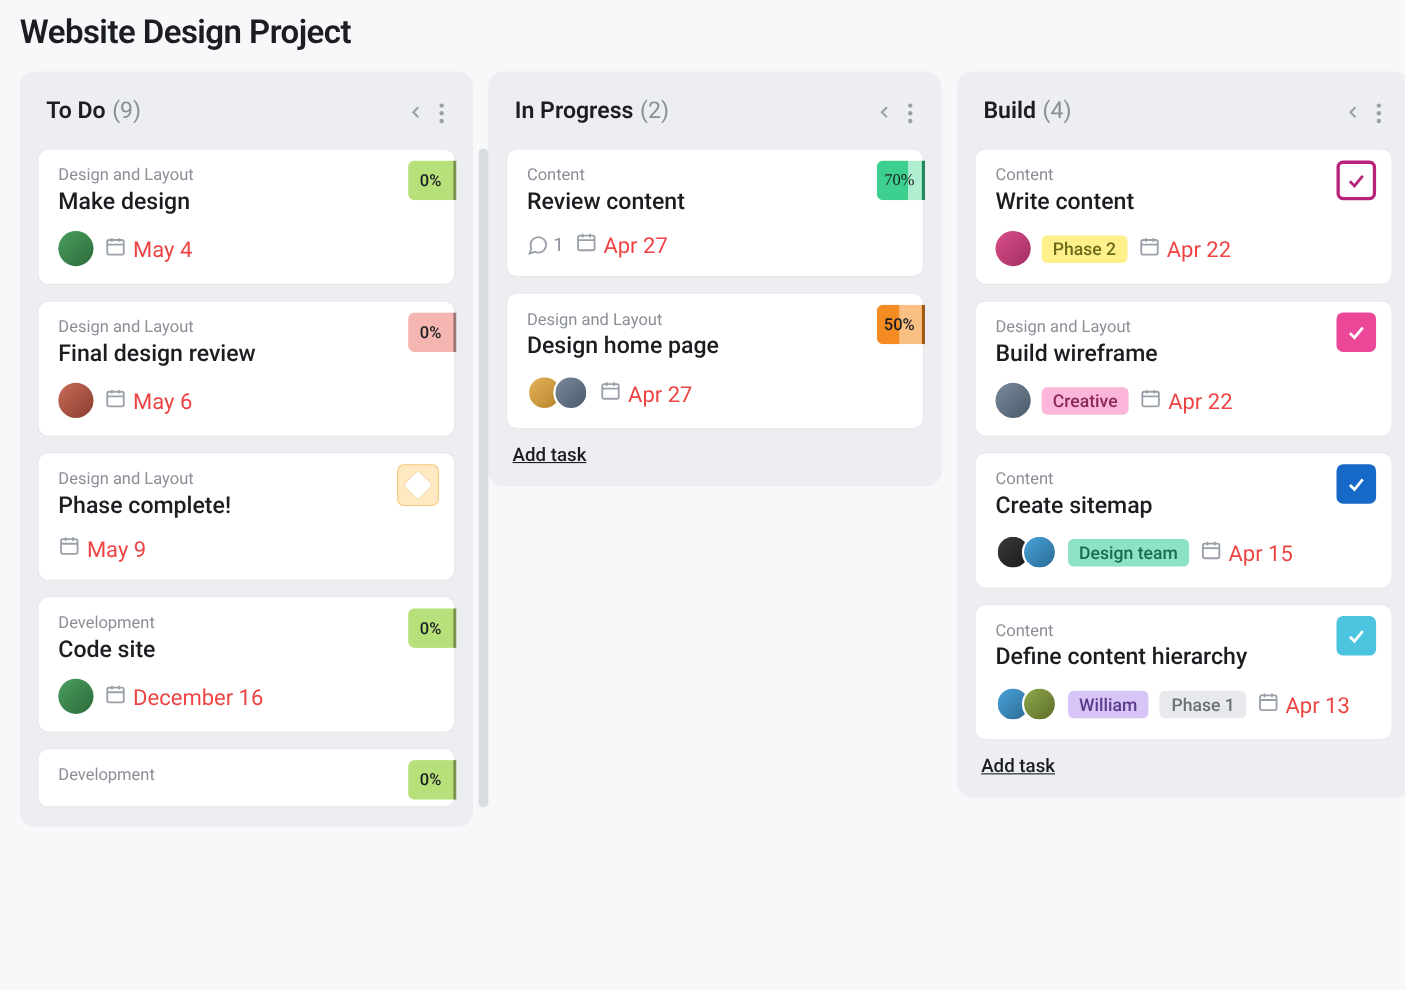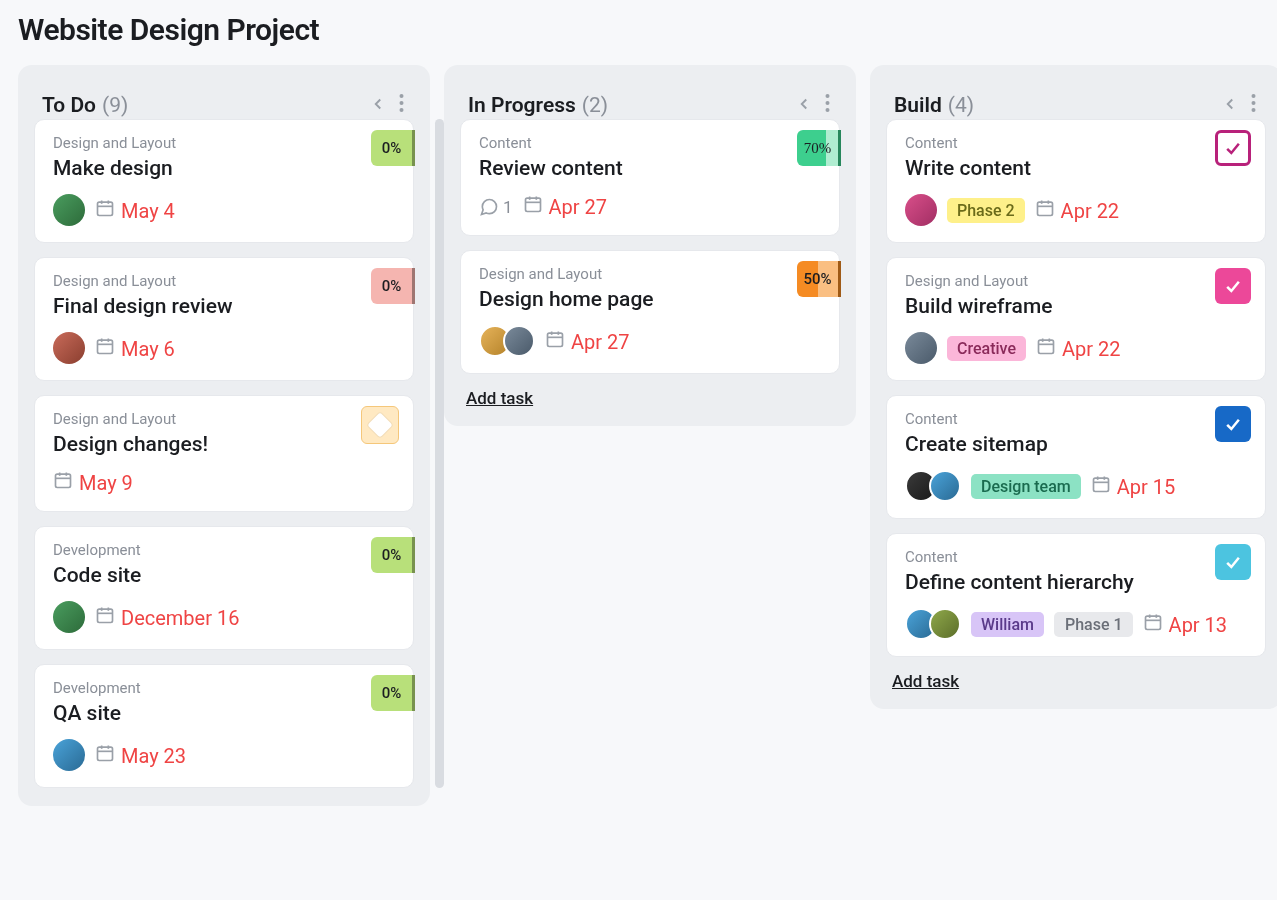--- a/index.html
+++ b/index.html
@@ -1,20 +1,20 @@
 <!DOCTYPE html>
 <html><head>
   <meta charset="utf-8">
   <style>
     * { box-sizing: border-box; margin: 0; padding: 0; }
     body { font-family: -apple-system, BlinkMacSystemFont, "Segoe UI", Roboto, sans-serif; background: #f7f8fa; padding: 12px 18px; color: #1b1d21; }
     .page-title { font-size: 30px; font-weight: 600; margin-bottom: 18px; letter-spacing: -0.5px; }
     .board { display: flex; gap: 14px; align-items: flex-start; }
     .column { background: #eceef1; border-radius: 14px; width: 412px; flex-shrink: 0; padding-bottom: 18px; }
-    .col-header { display: flex; align-items: flex-end; padding: 24px 20px 2px 24px; }
+    .col-header { display: flex; align-items: flex-start; padding: 24px 20px 18px 24px; }
     .col-title { font-size: 21px; font-weight: 600; color: #1b1d21; }
     .col-count { font-size: 21px; color: #8a8f98; margin-left: 6px; }
     .col-header .spacer { flex: 1; }
     .chev, .dots { color: #9aa0a8; padding: 4px 6px; cursor: pointer; display: inline-flex; align-items: center; }
     .chev svg, .dots svg { width: 18px; height: 18px; }
     .dots svg { width: 5px; height: 20px; }
     .cards { padding: 0 16px; display: flex; flex-direction: column; gap: 14px; position: relative; }
 
     .card { background: #fff; border: 1px solid #e6e8ec; border-radius: 10px; padding: 14px 18px 16px; position: relative; cursor: pointer; }
     .card .cat { font-size: 15px; color: #8a8f98; margin-bottom: 4px; }
@@ -110,21 +110,21 @@
                   <line x1="8" y1="3" x2="8" y2="7"></line>
                   <line x1="16" y1="3" x2="16" y2="7"></line>
                 </svg></span>
               <span>May 6</span>
             </span>
       </div>
         </div>
         <div class="card">
       <div class="milestone"></div>
       <div class="cat">Design and Layout</div>
-      <div class="title">Design changes!</div>
+      <div class="title">Phase complete!</div>
       <div class="meta">
 
         <span class="date">
               <span><svg viewBox="0 0 24 24" fill="none" stroke-width="2">
                   <rect x="3" y="5" width="18" height="16" rx="2"></rect>
                   <line x1="3" y1="10" x2="21" y2="10"></line>
                   <line x1="8" y1="3" x2="8" y2="7"></line>
                   <line x1="16" y1="3" x2="16" y2="7"></line>
                 </svg></span>
               <span>May 9</span>
@@ -145,34 +145,20 @@
                   <line x1="8" y1="3" x2="8" y2="7"></line>
                   <line x1="16" y1="3" x2="16" y2="7"></line>
                 </svg></span>
               <span>December 16</span>
             </span>
       </div>
         </div>
         <div class="card">
       <div class="badge" style="background:#b8e07a;">0%</div>
       <div class="cat">Development</div>
-      <div class="title">QA site</div>
-      <div class="meta">
-        <span class="avatar av-e"></span>
-
-        <span class="date">
-              <span><svg viewBox="0 0 24 24" fill="none" stroke-width="2">
-                  <rect x="3" y="5" width="18" height="16" rx="2"></rect>
-                  <line x1="3" y1="10" x2="21" y2="10"></line>
-                  <line x1="8" y1="3" x2="8" y2="7"></line>
-                  <line x1="16" y1="3" x2="16" y2="7"></line>
-                </svg></span>
-              <span>May 23</span>
-            </span>
-      </div>
         </div>
       </div>
     </div>
     <div class="column">
     <div class="col-header">
       <span class="col-title">In Progress</span>
       <span class="col-count">(2)</span>
       <span class="spacer"></span>
       <span class="chev">
           <svg viewBox="0 0 24 24" fill="none" stroke="currentColor" stroke-width="2.5">

